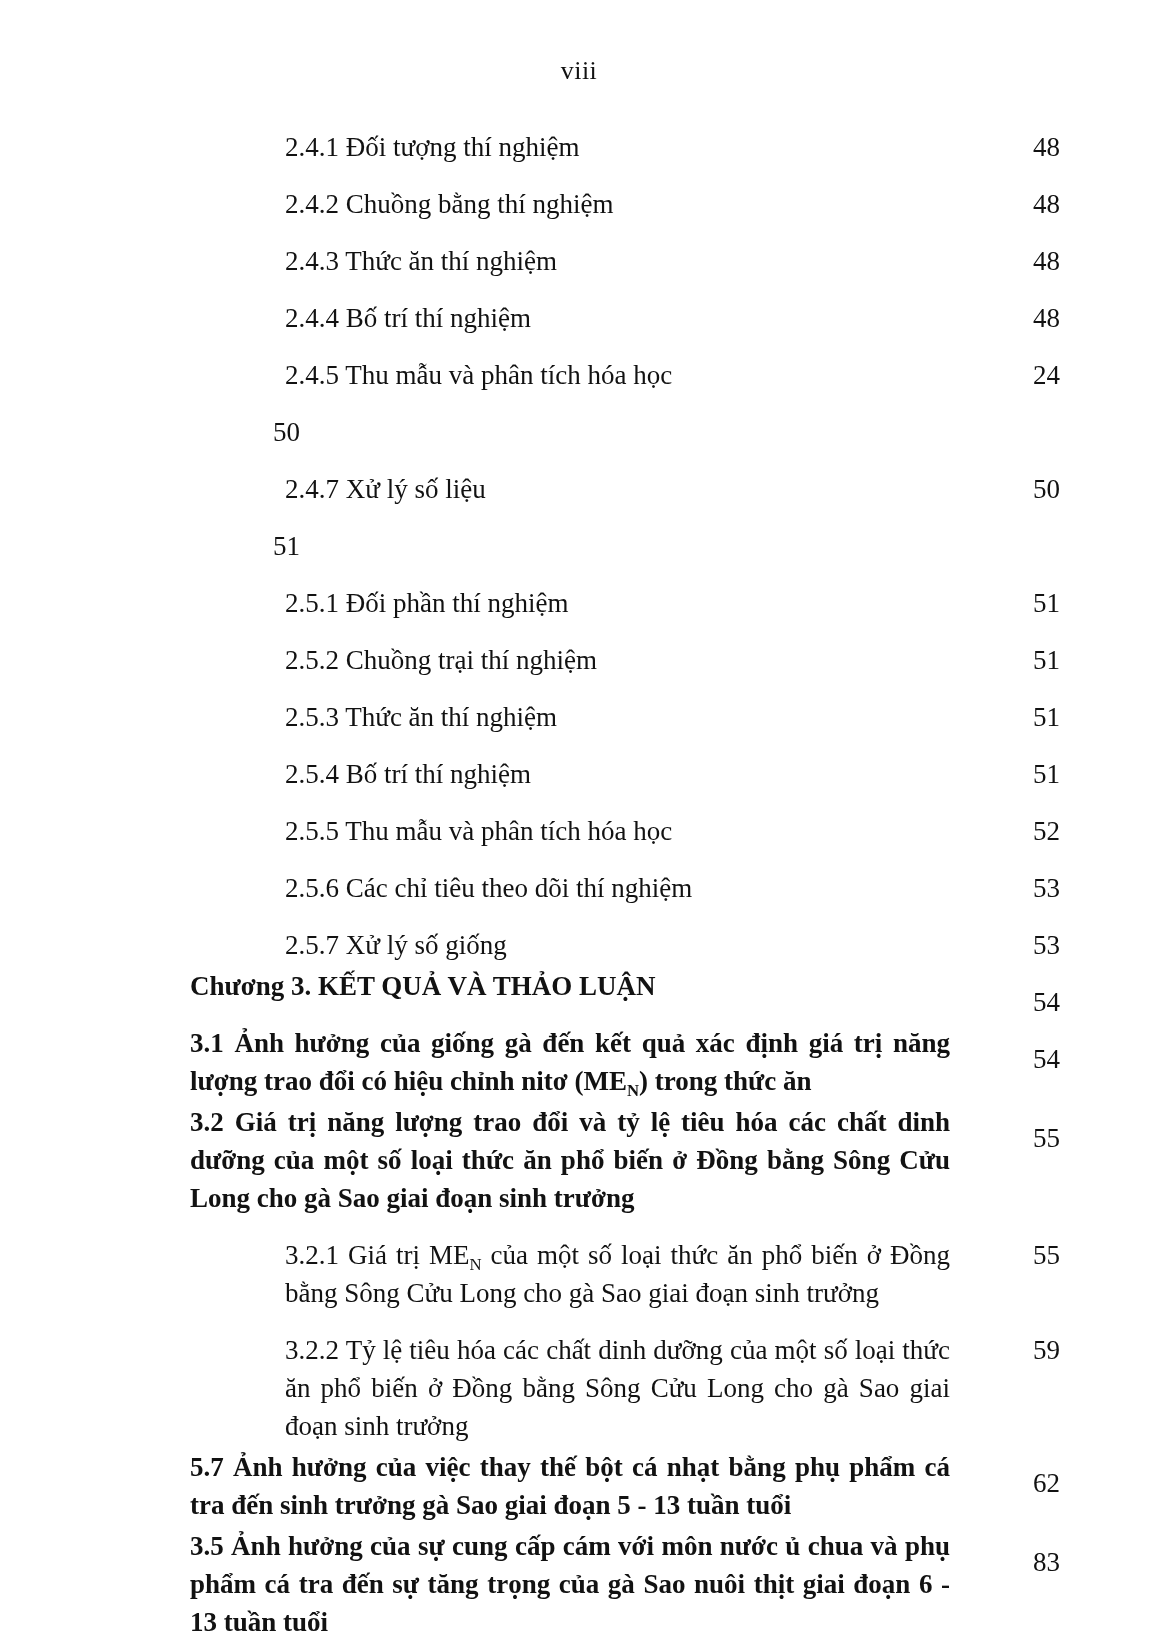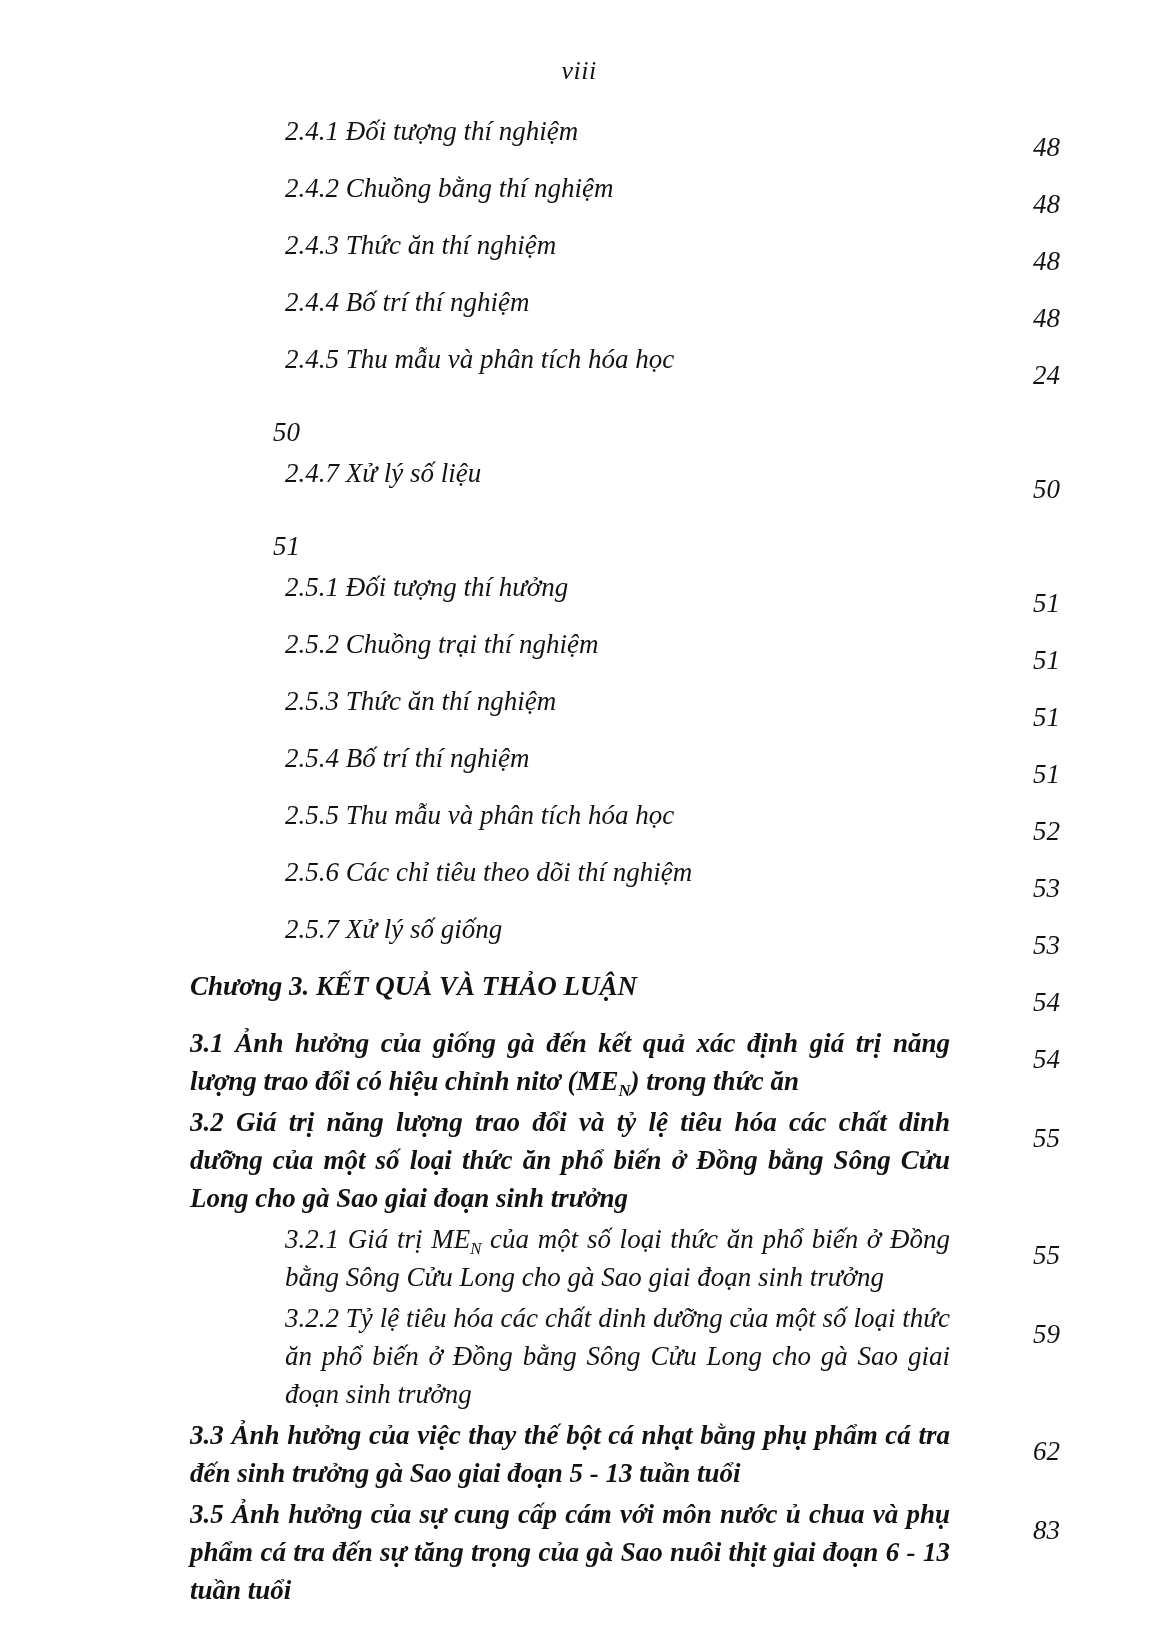--- a/index.html
+++ b/index.html
@@ -10,21 +10,20 @@
   body {
     width: 1158px; height: 1637px;
     font-family: "Liberation Serif", "DejaVu Serif", serif;
     color: #121212;
     overflow: hidden;
   }
   .page {
     position: relative;
     width: 1158px; height: 1637px;
     background: #ffffff;
-    font-style: italic;
   }
   .page-num-header {
     padding-top: 56px;
     text-align: center;
     font-size: 26px;
     line-height: 30px;
     letter-spacing: 0.5px;
   }
   .toc {
     margin: 26px 98px 0 190px; 
@@ -33,21 +32,21 @@
     display: flex;
     align-items: flex-start;
     margin-bottom: 3px;
   }
   .toc-text {
     flex: 1 1 auto;
     font-size: 27px;
     line-height: 38px;
     text-align: justify;
   }
-  .level-sub .toc-text { margin-left: 95px; }
+  .level-sub .toc-text { margin-left: 95px; margin-top: 16px; }
   .bold .toc-text { font-weight: bold; }
   .toc-page {
     flex: 0 0 110px;
     text-align: right;
     font-size: 27px;
     line-height: 38px;
     font-weight: normal;
     margin-top: 16px;
   }
   .sub {
@@ -87,21 +86,21 @@
     <div class="toc-page">50</div>
   </div>
       <div class="toc-row level-sub">
     <div class="toc-text"><span>2.4.7 Xử lý số liệu</span></div>
     <div class="toc-page">50</div>
   </div>
       <div class="toc-row level-section bold">
     <div class="toc-page">51</div>
   </div>
       <div class="toc-row level-sub">
-    <div class="toc-text"><span>2.5.1 Đối tượng thí hưởng</span></div>
+    <div class="toc-text"><span>2.5.1 Đối phần thí nghiệm</span></div>
     <div class="toc-page">51</div>
   </div>
       <div class="toc-row level-sub">
     <div class="toc-text"><span>2.5.2 Chuồng trại thí nghiệm</span></div>
     <div class="toc-page">51</div>
   </div>
       <div class="toc-row level-sub">
     <div class="toc-text"><span>2.5.3 Thức ăn thí nghiệm</span></div>
     <div class="toc-page">51</div>
   </div>
@@ -135,21 +134,21 @@
   </div>
       <div class="toc-row level-sub">
     <div class="toc-text"><span>3.2.1 Giá trị ME</span><span class="sub">N</span><span> của một số loại thức ăn phổ biến ở Đồng bằng Sông Cửu Long cho gà Sao giai đoạn sinh trưởng</span></div>
     <div class="toc-page">55</div>
   </div>
       <div class="toc-row level-sub">
     <div class="toc-text"><span>3.2.2 Tỷ lệ tiêu hóa các chất dinh dưỡng của một số loại thức ăn phổ biến ở Đồng bằng Sông Cửu Long cho gà Sao giai đoạn sinh trưởng</span></div>
     <div class="toc-page">59</div>
   </div>
       <div class="toc-row level-section bold">
-    <div class="toc-text"><span>3.3 Ảnh hưởng của việc thay thế bột cá nhạt bằng phụ phẩm cá tra đến sinh trưởng gà Sao giai đoạn 5 - 13 tuần tuổi</span></div>
+    <div class="toc-text"><span>5.7 Ảnh hưởng của việc thay thế bột cá nhạt bằng phụ phẩm cá tra đến sinh trưởng gà Sao giai đoạn 5 - 13 tuần tuổi</span></div>
     <div class="toc-page">62</div>
   </div>
       <div class="toc-row level-section bold">
     <div class="toc-text"><span>3.5 Ảnh hưởng của sự cung cấp cám với môn nước ủ chua và phụ phẩm cá tra đến sự tăng trọng của gà Sao nuôi thịt giai đoạn 6 - 13 tuần tuổi</span></div>
     <div class="toc-page">83</div>
   </div>
     </div>
 </div>
 
 </body></html>

